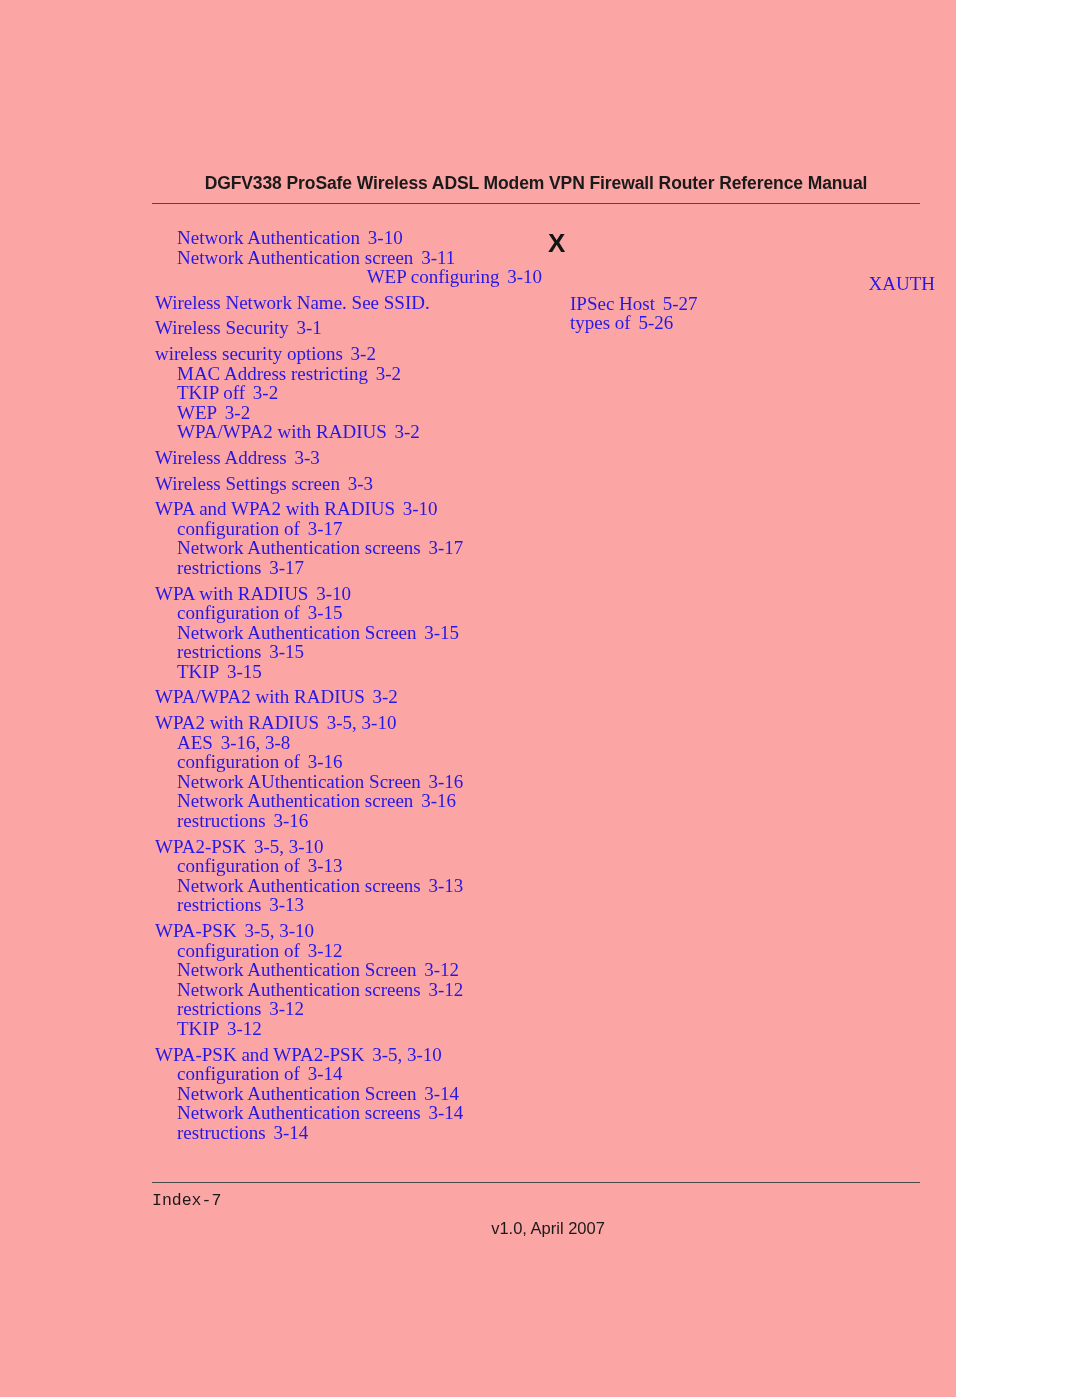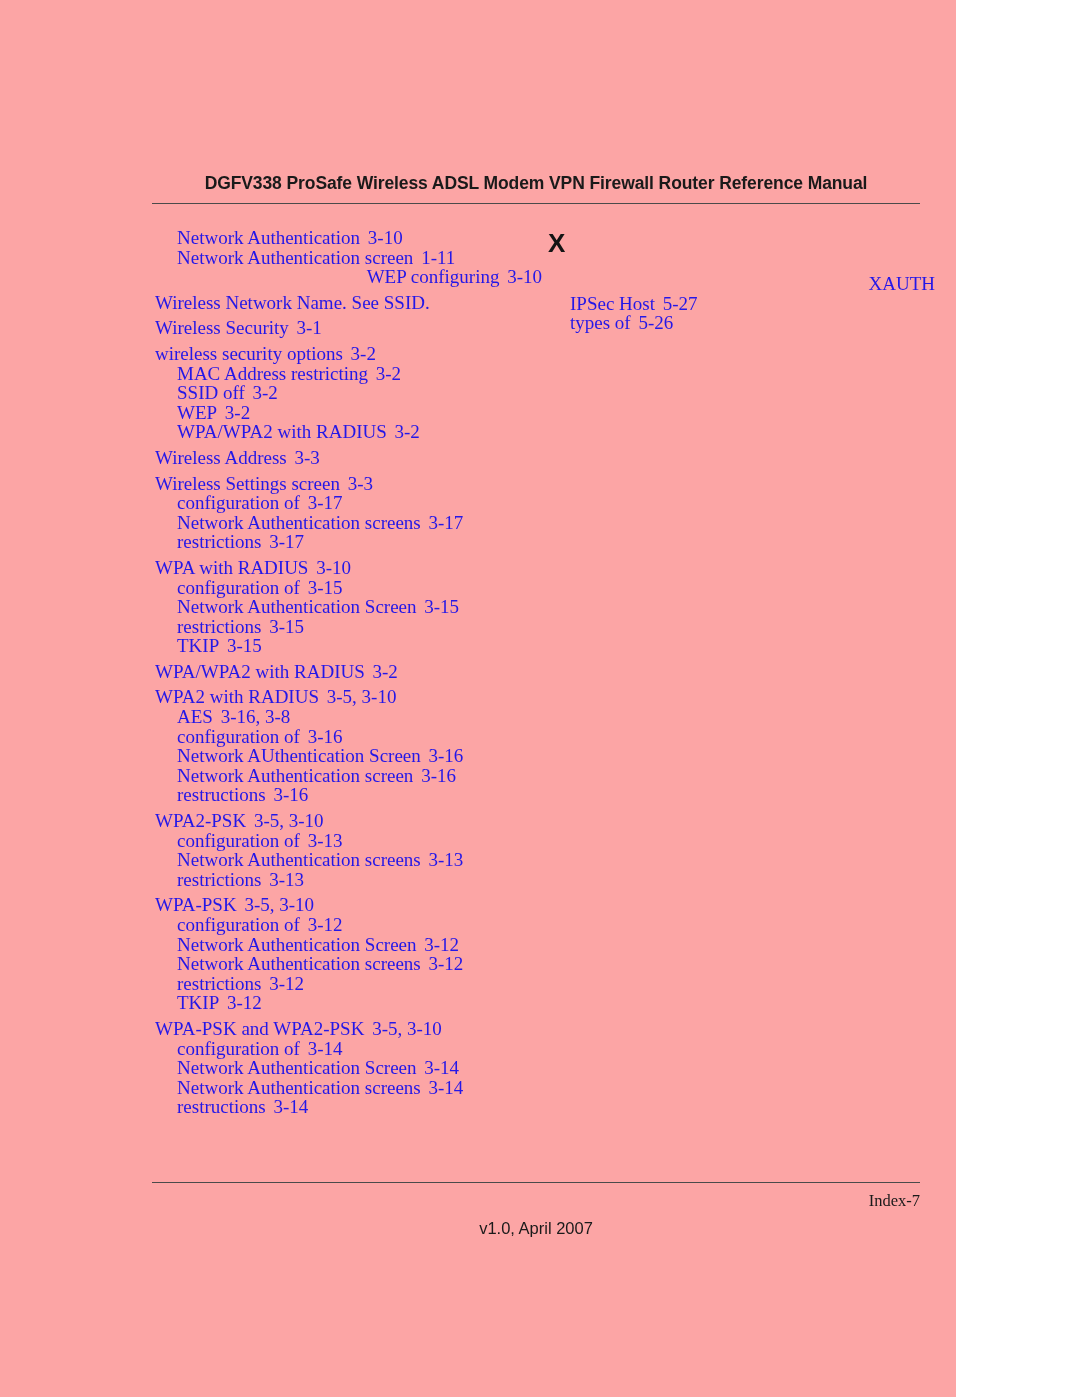--- a/index.html
+++ b/index.html
@@ -84,59 +84,59 @@
     margin-top: 0;
   }
   .entry .pages { padding-left: 3px; }
 
   
   .folio {
     position: absolute;
     left: 152px;
     top: 1191px;
     width: 768px;
-    text-align: right;
-    font-family: Liberation Serif, serif;
+    font-family: Liberation Mono, monospace;
     font-size: 16.5px;
     color: #1a1a1a;
   }
   .version {
     position: absolute;
-    left: 152px;
+    left: 164px;
     top: 1219px;
     width: 768px;
     text-align: center;
     font-family: "Liberation Sans", "DejaVu Sans", sans-serif;
     font-size: 16.5px;
     color: #1a1a1a;
   }
 </style>
 </head>
 <body>
 
 <div class="page">
 
   <div class="header-title">DGFV338 ProSafe Wireless ADSL Modem VPN Firewall Router Reference Manual</div>
 
   <div class="rule rule-top"></div>
 
   <div class="columns">
     <div class="col col-left">
         <div class="entry lvl1"><span>Network Authentication</span><span class="pages"> 3-10</span></div>
-        <div class="entry lvl1"><span>Network Authentication screen</span><span class="pages"> 1-11</span></div>
+        <div class="entry lvl1"><span>Network Authentication screen</span><span class="pages"> 3-11</span></div>
         <div class="entry lvl0 first"><span>WEP configuring</span><span class="pages"> 3-10</span></div>
         <div class="entry lvl0"><span>Wireless Network Name. See SSID.</span></div>
         <div class="entry lvl0"><span>Wireless Security</span><span class="pages"> 3-1</span></div>
         <div class="entry lvl0"><span>wireless security options</span><span class="pages"> 3-2</span></div>
         <div class="entry lvl1"><span>MAC Address restricting</span><span class="pages"> 3-2</span></div>
-        <div class="entry lvl1"><span>SSID off</span><span class="pages"> 3-2</span></div>
+        <div class="entry lvl1"><span>TKIP off</span><span class="pages"> 3-2</span></div>
         <div class="entry lvl1"><span>WEP</span><span class="pages"> 3-2</span></div>
         <div class="entry lvl1"><span>WPA/WPA2 with RADIUS</span><span class="pages"> 3-2</span></div>
         <div class="entry lvl0"><span>Wireless Address</span><span class="pages"> 3-3</span></div>
         <div class="entry lvl0"><span>Wireless Settings screen</span><span class="pages"> 3-3</span></div>
+        <div class="entry lvl0"><span>WPA and WPA2 with RADIUS</span><span class="pages"> 3-10</span></div>
         <div class="entry lvl1"><span>configuration of</span><span class="pages"> 3-17</span></div>
         <div class="entry lvl1"><span>Network Authentication screens</span><span class="pages"> 3-17</span></div>
         <div class="entry lvl1"><span>restrictions</span><span class="pages"> 3-17</span></div>
         <div class="entry lvl0"><span>WPA with RADIUS</span><span class="pages"> 3-10</span></div>
         <div class="entry lvl1"><span>configuration of</span><span class="pages"> 3-15</span></div>
         <div class="entry lvl1"><span>Network Authentication Screen</span><span class="pages"> 3-15</span></div>
         <div class="entry lvl1"><span>restrictions</span><span class="pages"> 3-15</span></div>
         <div class="entry lvl1"><span>TKIP</span><span class="pages"> 3-15</span></div>
         <div class="entry lvl0"><span>WPA/WPA2 with RADIUS</span><span class="pages"> 3-2</span></div>
         <div class="entry lvl0"><span>WPA2 with RADIUS</span><span class="pages"> 3-5, 3-10</span></div>

